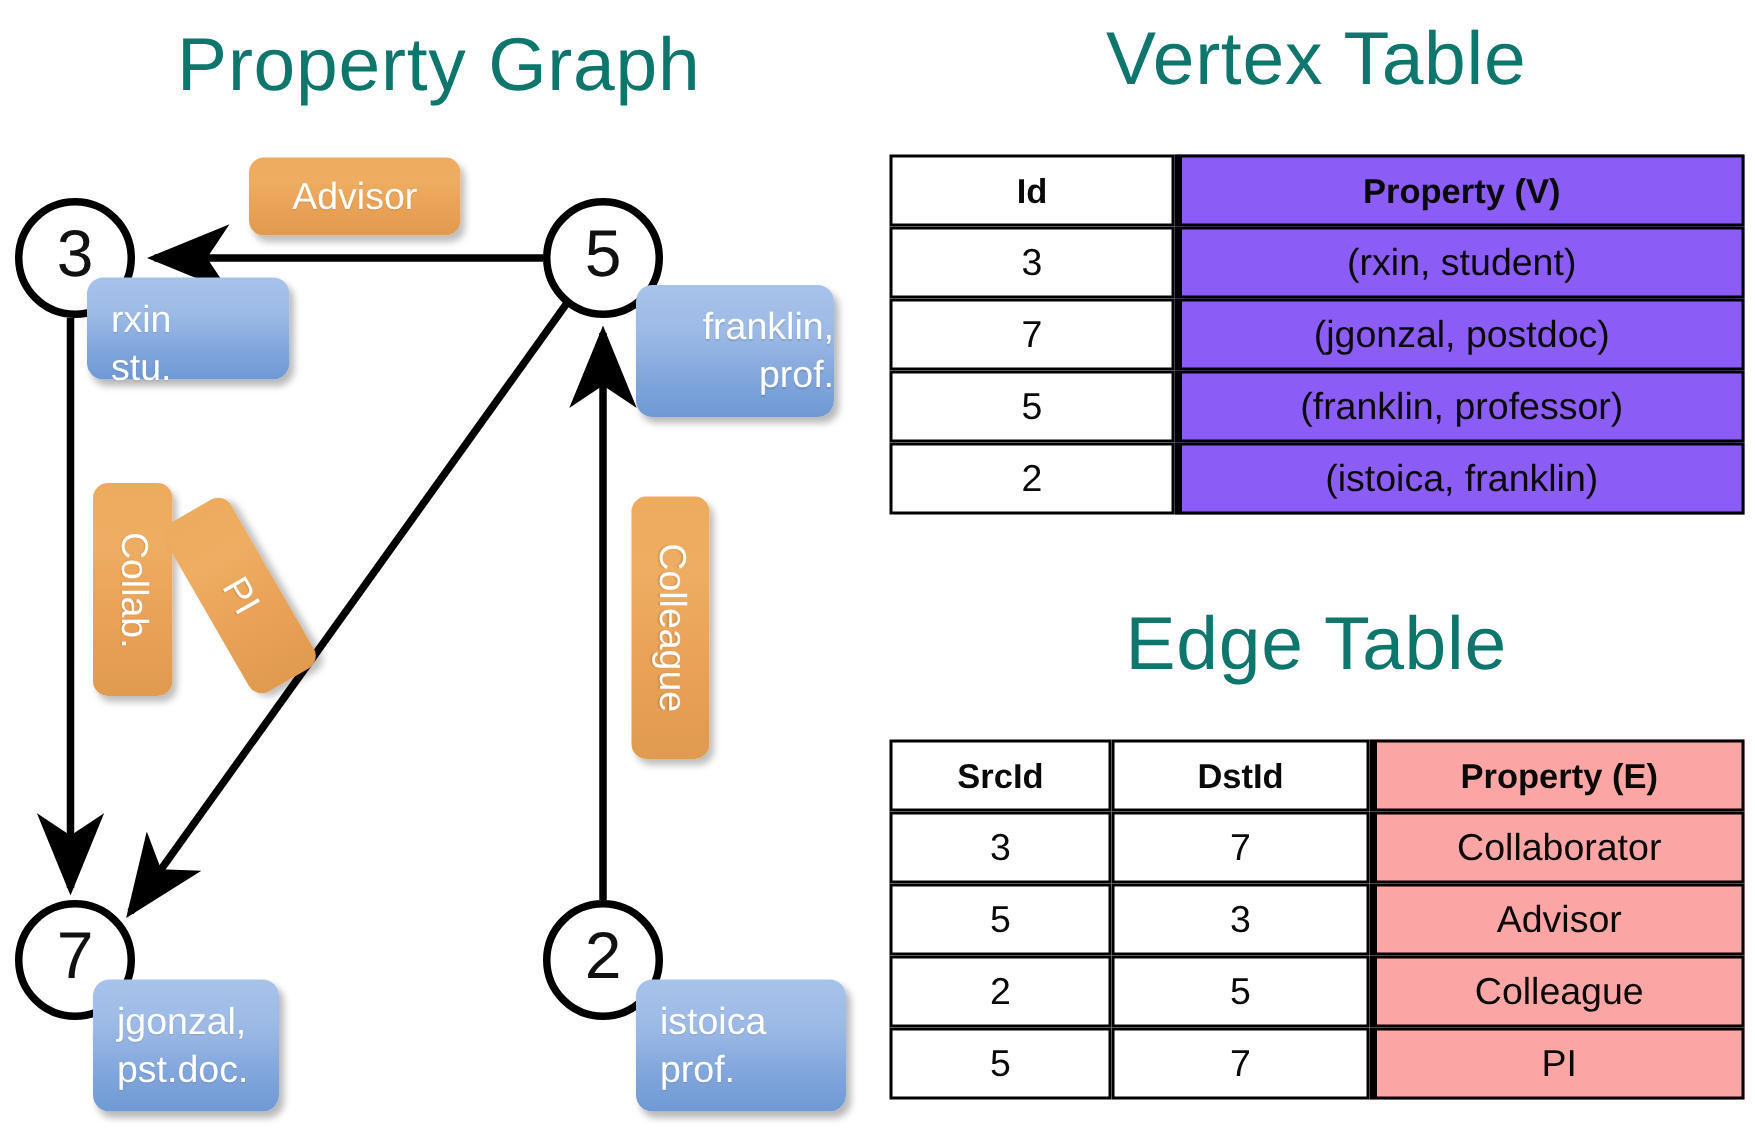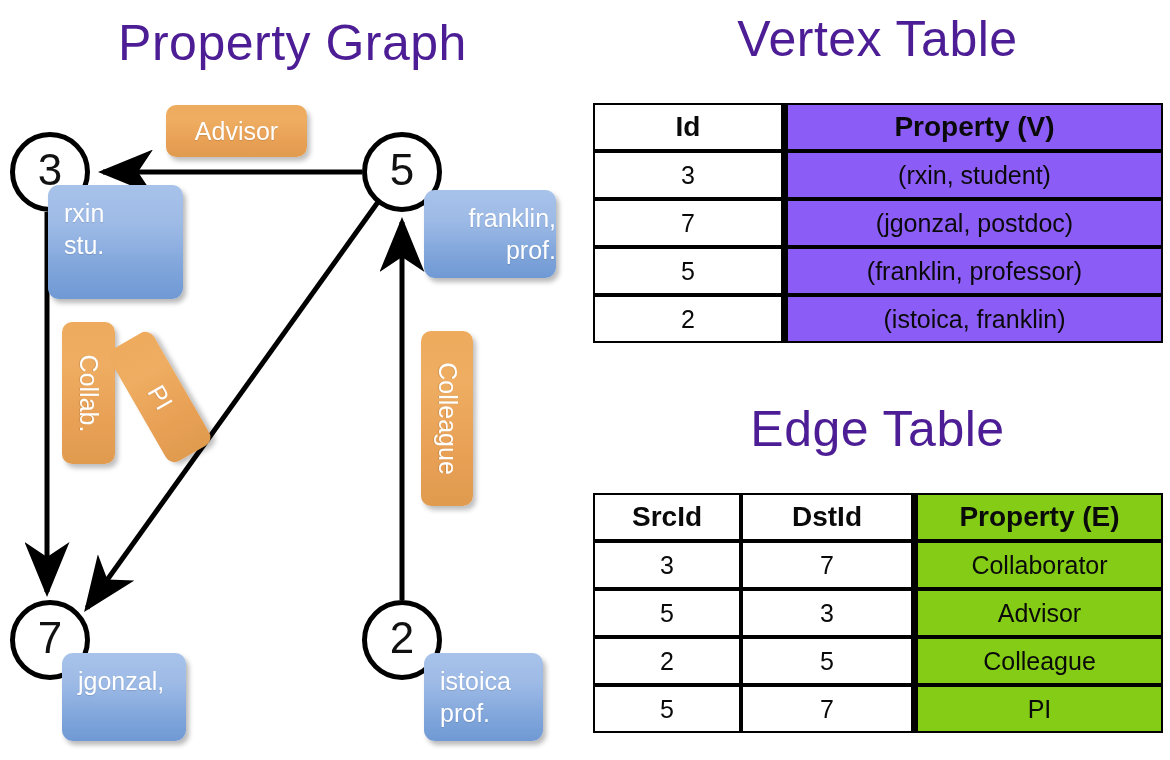--- a/index.html
+++ b/index.html
@@ -16,21 +16,21 @@
     color: #000;
   }
 
   
   .title {
     position: absolute;
     font-family: "Liberation Sans", sans-serif;
     font-weight: 300;
     font-size: 50px;
     letter-spacing: 0.5px;
-    color: #4c1d95;
+    color: #0f766e;
     white-space: nowrap;
     text-align: center;
     -webkit-font-smoothing: antialiased;
   }
   #title-property-graph { left: 0;    top: 14px;  width: 585px; }
   #title-vertex-table   { left: 585px; top: 10px;  width: 585px; }
   #title-edge-table     { left: 585px; top: 400px; width: 585px; }
 
   
   #graph-canvas {
@@ -72,24 +72,24 @@
     box-shadow: 3px 4px 5px rgba(0,0,0,0.28);
     color: #ffffff;
     font-family: "Liberation Sans", sans-serif;
     font-weight: 300;
     font-size: 25px;
     line-height: 1.28;
     padding: 12px 0 12px 16px;
     box-sizing: border-box;
     text-shadow: 0 1px 1px rgba(0,0,0,0.12);
   }
-  #box-rxin     { left: 48px;  top: 185px; width: 135px; height: 114px; }
+  #box-rxin     { left: 58px;  top: 185px; width: 135px; height: 68px; }
   #box-franklin { left: 424px; top: 190px; width: 132px; height: 88px; text-align: right; }
   #box-jgonzal  { left: 62px;  top: 653px; width: 124px; height: 88px; }
-  #box-istoica  { left: 424px; top: 653px; width: 119px; height: 88px; }
+  #box-istoica  { left: 424px; top: 653px; width: 140px; height: 88px; }
 
   
   .edge-label {
     position: absolute;
     border-radius: 10px;
     background: linear-gradient(to bottom, #eeab5e 0%, #eead62 30%, #e8a055 70%, #e09b4f 100%);
     box-shadow: 3px 4px 5px rgba(0,0,0,0.26);
     color: #ffffff;
     font-family: "Liberation Sans", sans-serif;
     font-weight: 300;
@@ -130,34 +130,34 @@
   .tbl td, .tbl th {
     border: 2px solid #000;
     text-align: center;
     padding: 0;
     font-weight: 300;
     font-size: 25px;
     color: #0a0a0a;
     height: 44px;
     background: #ffffff;
   }
-  .tbl th { font-weight: bold; font-size: 28px; }
+  .tbl th { font-weight: bold; font-size: 23px; }
 
   
   #vertex-table { left: 593px; top: 103px; width: 570px; }
   #vertex-table col.c-id   { width: 190px; }
   #vertex-table col.c-prop { width: 380px; }
   #vertex-table .cell-prop { background: #8b5cf6; border-left-width: 5px; }
 
   
   #edge-table { left: 593px; top: 493px; width: 570px; }
   #edge-table col.c-src  { width: 148px; }
   #edge-table col.c-dst  { width: 172px; }
   #edge-table col.c-prop { width: 250px; }
-  #edge-table .cell-prop { background: #84cc16; border-left-width: 5px; text-align: center; }
+  #edge-table .cell-prop { background: #fca5a5; border-left-width: 5px; text-align: center; }
 </style>
 </head>
 <body>
 
 <div class="title" id="title-property-graph">Property Graph</div>
 <div class="title" id="title-vertex-table">Vertex Table</div>
 <div class="title" id="title-edge-table">Edge Table</div>
 
 <div id="graph-canvas">
 
@@ -193,20 +193,21 @@
   <div class="prop-box" id="box-rxin">
     <div>rxin</div>
     <div>stu.</div>
   </div>
   <div class="prop-box" id="box-franklin">
     <div>franklin,</div>
     <div>prof.</div>
   </div>
   <div class="prop-box" id="box-jgonzal">
     <div>jgonzal,</div>
+    <div>pst.doc.</div>
   </div>
   <div class="prop-box" id="box-istoica">
     <div>istoica</div>
     <div>prof.</div>
   </div>
 
   <div class="edge-label" id="edge-label-advisor">
     <span class="rot">Advisor</span>
   </div>
   <div class="edge-label" id="edge-label-collab">

